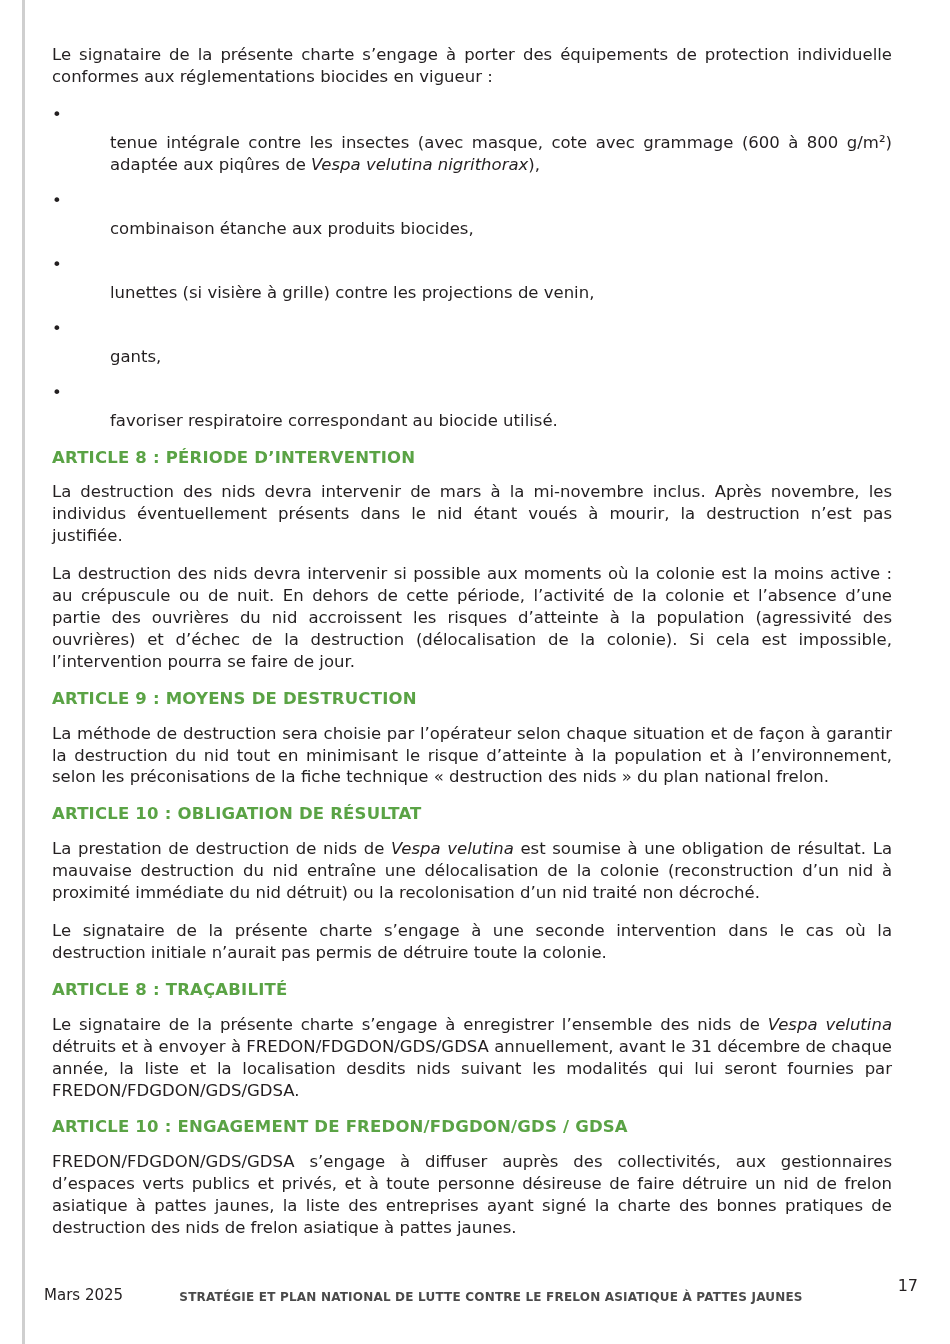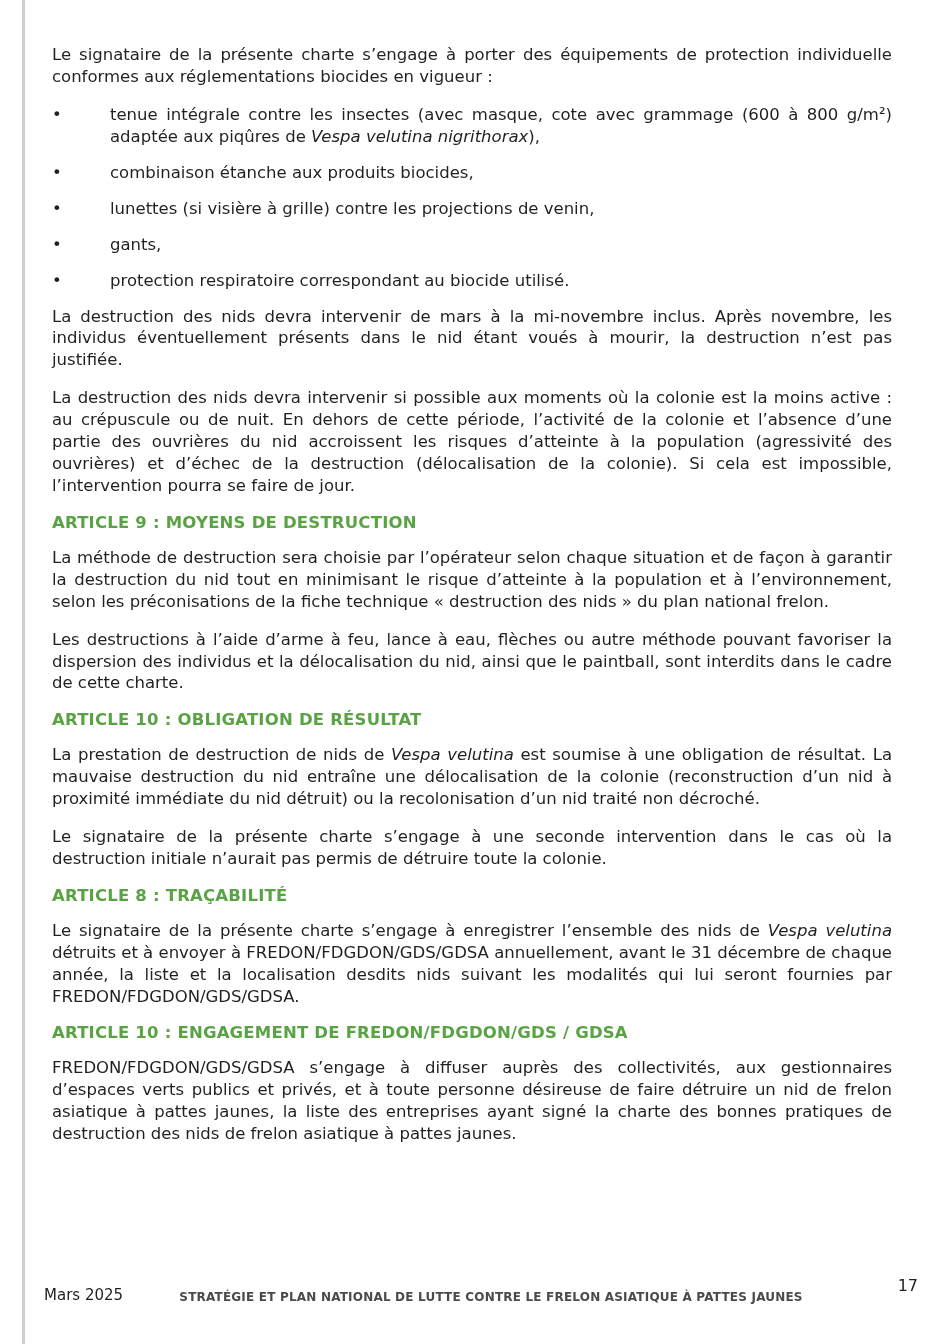--- a/index.html
+++ b/index.html
@@ -51,20 +51,21 @@
     line-height: 1.33;
   }
   .bullet-row .dot {
     width: 58px;
     flex: 0 0 58px;
     color: #231f20;
   }
   .bullet-row .btext {
     flex: 1 1 auto;
     text-align: justify;
+    margin-top: 28px;
   }
   .bullet-row.first .btext { text-align: justify; }
   h2 {
     font-size: 16.5px;
     font-weight: bold;
     color: #5aa345;
     margin: 16px 0 14px 0;
     letter-spacing: 0.2px;
     line-height: 1.2;
   }
@@ -128,29 +129,29 @@
       <span class="btext">lunettes (si visière à grille) contre les projections de venin,</span>
     </div>
 
     <div class="bullet-row">
       <span class="dot">•</span>
       <span class="btext">gants,</span>
     </div>
 
     <div class="bullet-row">
       <span class="dot">•</span>
-      <span class="btext">protection respiratoire correspondant au biocide utilisé.</span>
+      <span class="btext">favoriser respiratoire correspondant au biocide utilisé.</span>
     </div>
 
+    <h2>ARTICLE 8 : PÉRIODE D’INTERVENTION</h2>
     <p>La destruction des nids devra intervenir de mars à la mi-novembre inclus. Après novembre, les individus éventuellement présents dans le nid étant voués à mourir, la destruction n’est pas justifiée.</p>
     <p>La destruction des nids devra intervenir si possible aux moments où la colonie est la moins active : au crépuscule ou de nuit. En dehors de cette période, l’activité de la colonie et l’absence d’une partie des ouvrières du nid accroissent les risques d’atteinte à la population (agressivité des ouvrières) et d’échec de la destruction (délocalisation de la colonie). Si cela est impossible, l’intervention pourra se faire de jour.</p>
 
     <h2>ARTICLE 9 : MOYENS DE DESTRUCTION</h2>
     <p>La méthode de destruction sera choisie par l’opérateur selon chaque situation et de façon à garantir la destruction du nid tout en minimisant le risque d’atteinte à la population et à l’environnement, selon les préconisations de la fiche technique « destruction des nids » du plan national frelon.</p>
-    <p>Les destructions à l’aide d’arme à feu, lance à eau, flèches ou autre méthode pouvant favoriser la dispersion des individus et la délocalisation du nid, ainsi que le paintball, sont interdits dans le cadre de cette charte.</p>
 
     <h2>ARTICLE 10 : OBLIGATION DE RÉSULTAT</h2>
     <p><span>La prestation de destruction de nids de </span><em>Vespa velutina</em><span> est soumise à une obligation de résultat. La mauvaise destruction du nid entraîne une délocalisation de la colonie (reconstruction d’un nid à proximité immédiate du nid détruit) ou la recolonisation d’un nid traité non décroché.</span></p>
     <p>Le signataire de la présente charte s’engage à une seconde intervention dans le cas où la destruction initiale n’aurait pas permis de détruire toute la colonie.</p>
 
     <h2>ARTICLE 8 : TRAÇABILITÉ</h2>
     <p><span>Le signataire de la présente charte s’engage à enregistrer l’ensemble des nids de </span><em>Vespa velutina</em><span> détruits et à envoyer à FREDON/FDGDON/GDS/GDSA annuellement, avant le 31 décembre de chaque année, la liste et la localisation desdits nids suivant les modalités qui lui seront fournies par FREDON/FDGDON/GDS/GDSA.</span></p>
 
     <h2>ARTICLE 10 : ENGAGEMENT DE FREDON/FDGDON/GDS / GDSA</h2>
     <p>FREDON/FDGDON/GDS/GDSA s’engage à diffuser auprès des collectivités, aux gestionnaires d’espaces verts publics et privés, et à toute personne désireuse de faire détruire un nid de frelon asiatique à pattes jaunes, la liste des entreprises ayant signé la charte des bonnes pratiques de destruction des nids de frelon asiatique à pattes jaunes.</p>

